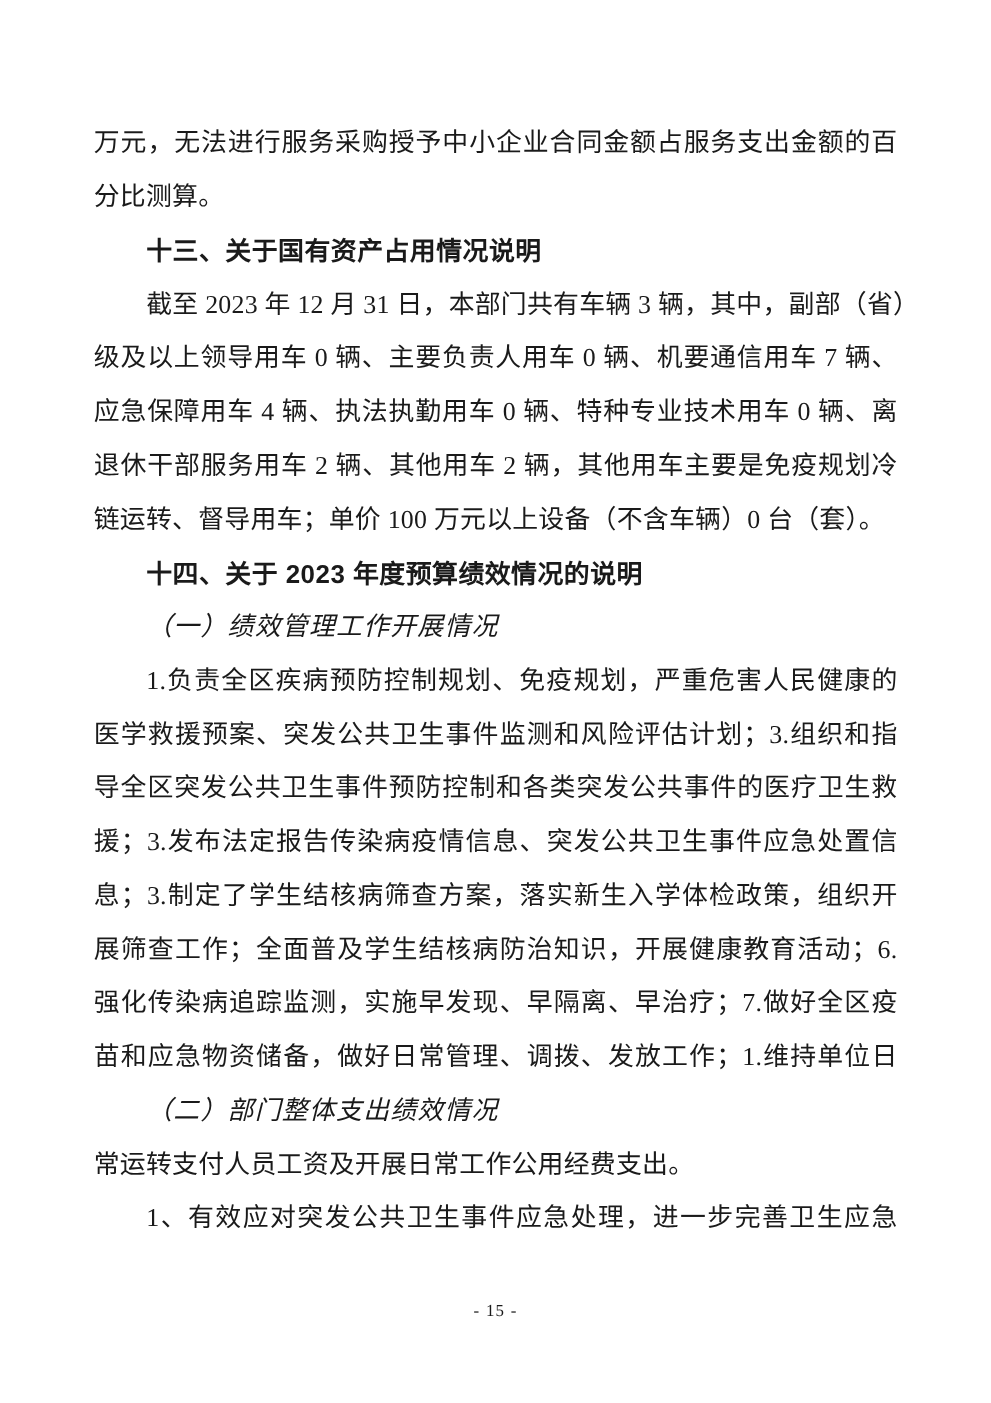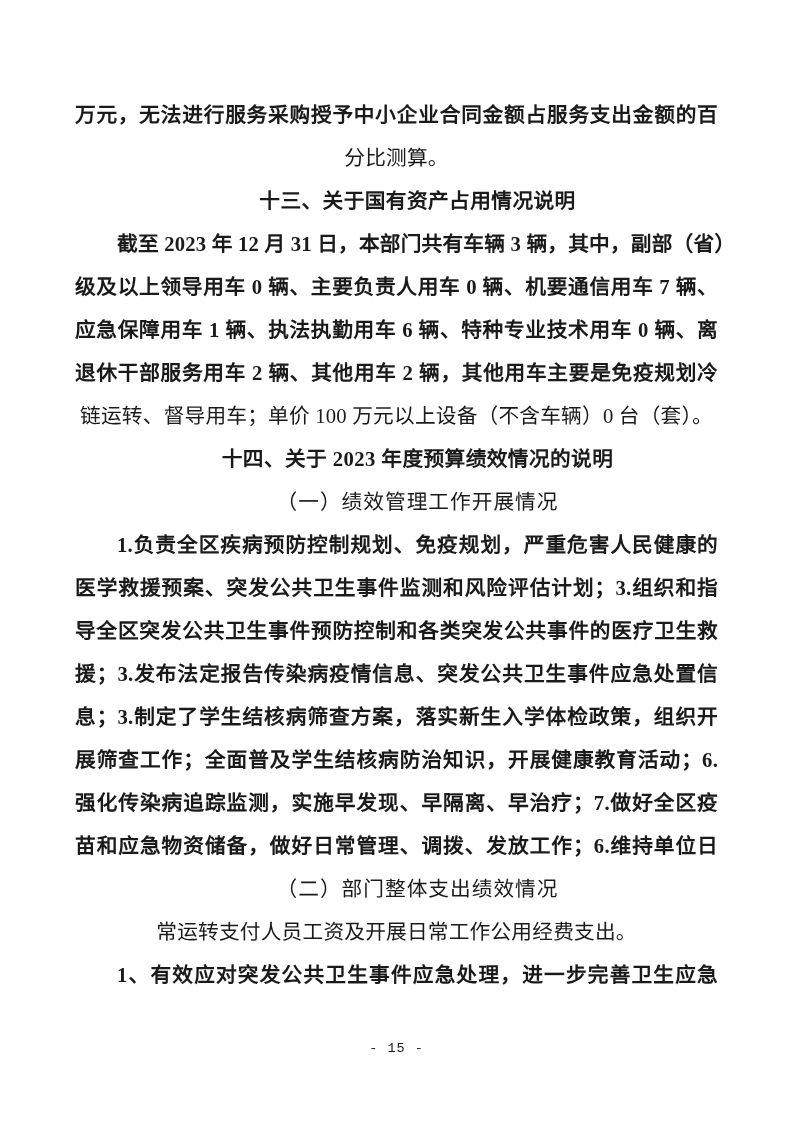--- a/index.html
+++ b/index.html
@@ -21,75 +21,74 @@
     left: 75px;
     top: 94px;
     width: 643px;
   }
   .line {
     height: 43px;
     line-height: 43px;
     font-size: 20.7px;
     white-space: nowrap;
     letter-spacing: 0.2px;
-    text-align: center;
   }
   .line.justify {
     text-align: justify;
     text-align-last: justify;
     text-justify: inter-character;
-    font-weight: bold;
   }
   .line.indent {
     text-indent: 42px;
   }
   .line.heading {
     font-weight: bold;
-    font-family: Liberation Serif, serif;
+    font-family: Liberation Sans, sans-serif;
     letter-spacing: 0.4px;
   }
   .line.subheading {
     font-family: "Liberation Serif", serif;
     letter-spacing: 1px;
+    font-style: italic;
   }
   .page-number {
     position: absolute;
     left: 0;
     top: 1038px;
     width: 793px;
     height: 22px;
     line-height: 22px;
     text-align: center;
     font-size: 13.5px;
-    font-family: Liberation Mono, monospace;
+    font-family: Liberation Serif, serif;
     color: #1a1a1a;
     letter-spacing: 1px;
   }
 </style>
 </head>
 <body>
 
 <div class="page">
   <div class="content">
       <div class="line body justify">万元，无法进行服务采购授予中小企业合同金额占服务支出金额的百</div>
       <div class="line body">分比测算。</div>
       <div class="line heading indent">十三、关于国有资产占用情况说明</div>
       <div class="line body justify indent">截至 2023 年 12 月 31 日，本部门共有车辆 3 辆，其中，副部（省）</div>
       <div class="line body justify">级及以上领导用车 0 辆、主要负责人用车 0 辆、机要通信用车 7 辆、</div>
-      <div class="line body justify">应急保障用车 1 辆、执法执勤用车 6 辆、特种专业技术用车 0 辆、离</div>
+      <div class="line body justify">应急保障用车 4 辆、执法执勤用车 0 辆、特种专业技术用车 0 辆、离</div>
       <div class="line body justify">退休干部服务用车 2 辆、其他用车 2 辆，其他用车主要是免疫规划冷</div>
       <div class="line body">链运转、督导用车；单价 100 万元以上设备（不含车辆）0 台（套）。</div>
       <div class="line heading indent">十四、关于 2023 年度预算绩效情况的说明</div>
       <div class="line subheading indent">（一）绩效管理工作开展情况</div>
       <div class="line body justify indent">1.负责全区疾病预防控制规划、免疫规划，严重危害人民健康的</div>
       <div class="line body justify">医学救援预案、突发公共卫生事件监测和风险评估计划；3.组织和指</div>
       <div class="line body justify">导全区突发公共卫生事件预防控制和各类突发公共事件的医疗卫生救</div>
       <div class="line body justify">援；3.发布法定报告传染病疫情信息、突发公共卫生事件应急处置信</div>
       <div class="line body justify">息；3.制定了学生结核病筛查方案，落实新生入学体检政策，组织开</div>
       <div class="line body justify">展筛查工作；全面普及学生结核病防治知识，开展健康教育活动；6.</div>
       <div class="line body justify">强化传染病追踪监测，实施早发现、早隔离、早治疗；7.做好全区疫</div>
-      <div class="line body justify">苗和应急物资储备，做好日常管理、调拨、发放工作；6.维持单位日</div>
+      <div class="line body justify">苗和应急物资储备，做好日常管理、调拨、发放工作；1.维持单位日</div>
       <div class="line subheading indent">（二）部门整体支出绩效情况</div>
       <div class="line body">常运转支付人员工资及开展日常工作公用经费支出。</div>
       <div class="line body justify indent">1、有效应对突发公共卫生事件应急处理，进一步完善卫生应急</div>
     </div>
   <div class="page-number">- 15 -</div>
 </div>
 
 </body></html>

